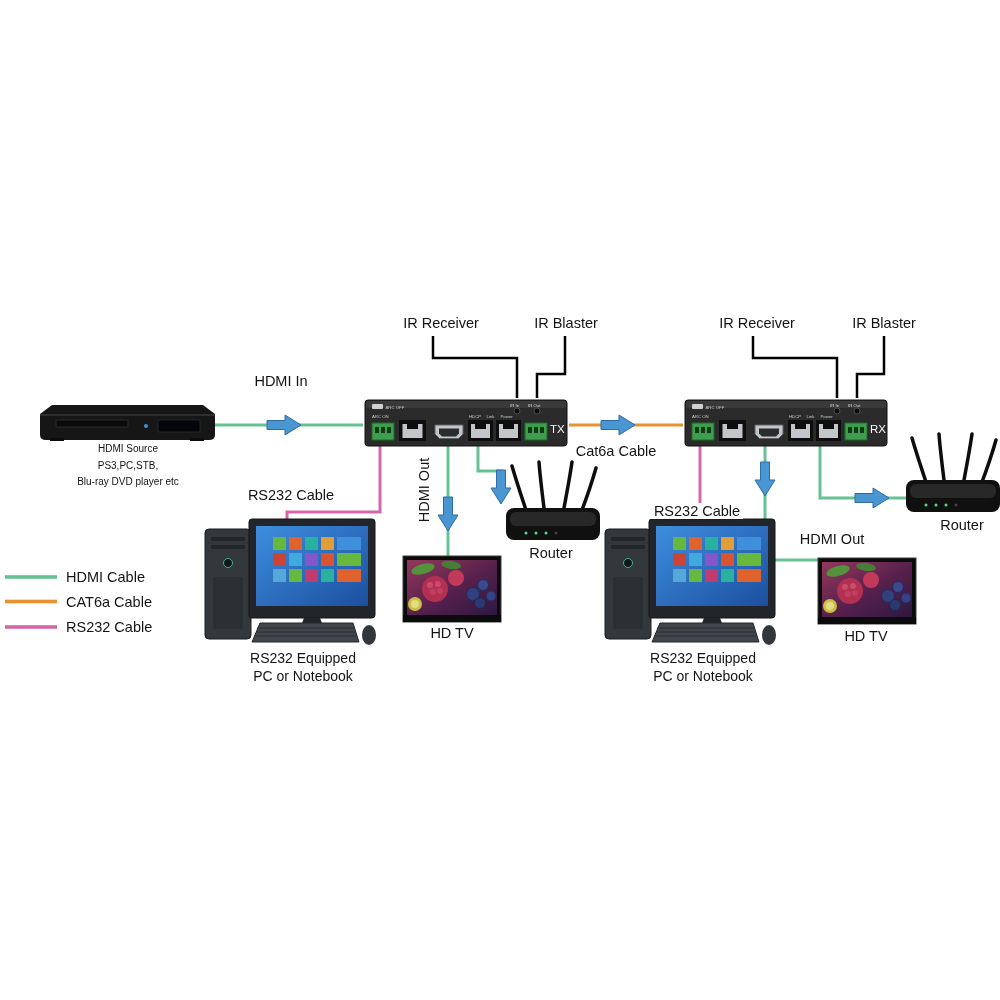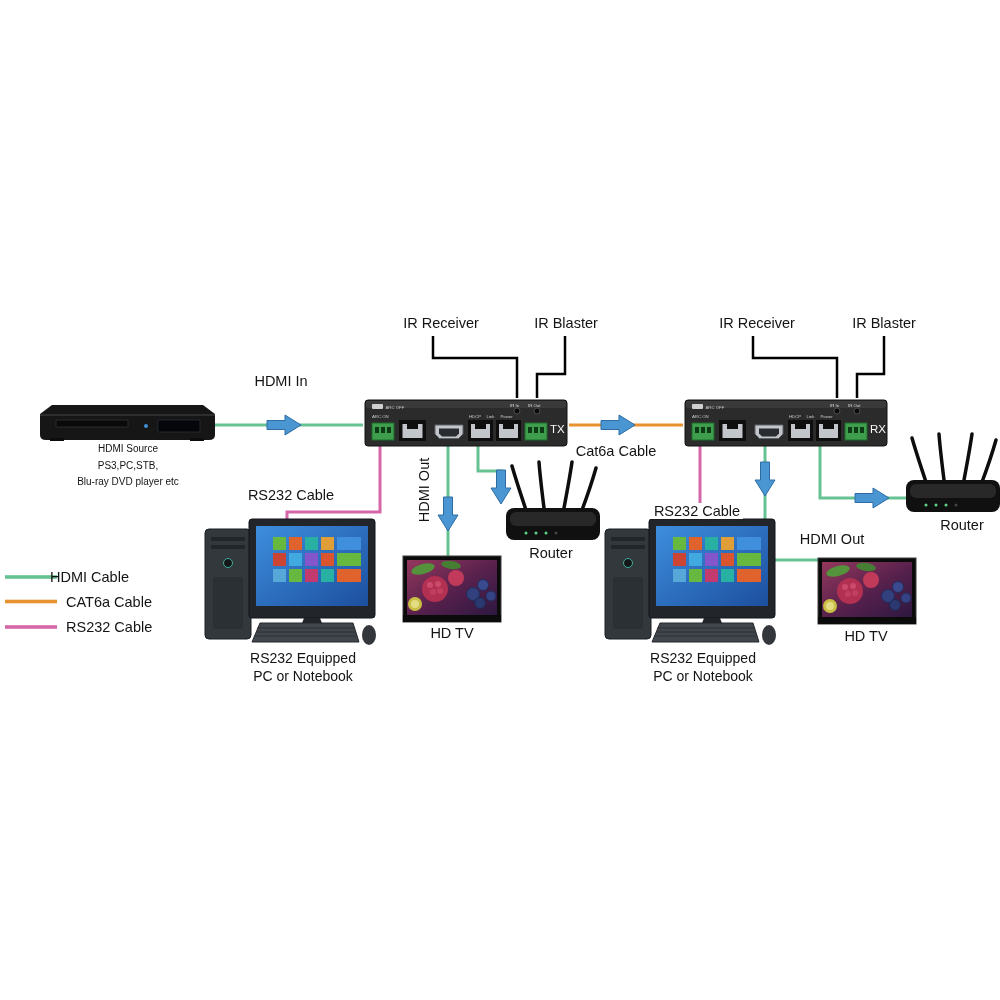--- a/index.html
+++ b/index.html
@@ -222,17 +222,17 @@
 
   <div class="lbl lbl-bg" style="left:697px;top:503px;">RS232 Cable</div>
   <div class="lbl" style="left:832px;top:531px;">HDMI Out</div>
   <div class="lbl" style="left:962px;top:517px;">Router</div>
   <div class="lbl" style="left:866px;top:628px;">HD TV</div>
   <div class="lbl lbl-multi lbl-pc" style="left:703px;top:649px;">
     <div>RS232 Equipped</div>
     <div>PC or Notebook</div>
   </div>
 
-  <div class="lbl-left" style="left:50px;top:569px;">HDMI Cable</div>
+  <div class="lbl-left" style="left:66px;top:569px;">HDMI Cable</div>
   <div class="lbl-left" style="left:66px;top:593.5px;">CAT6a Cable</div>
   <div class="lbl-left" style="left:66px;top:619px;">RS232 Cable</div>
 
 </div>
 
 </body></html>

